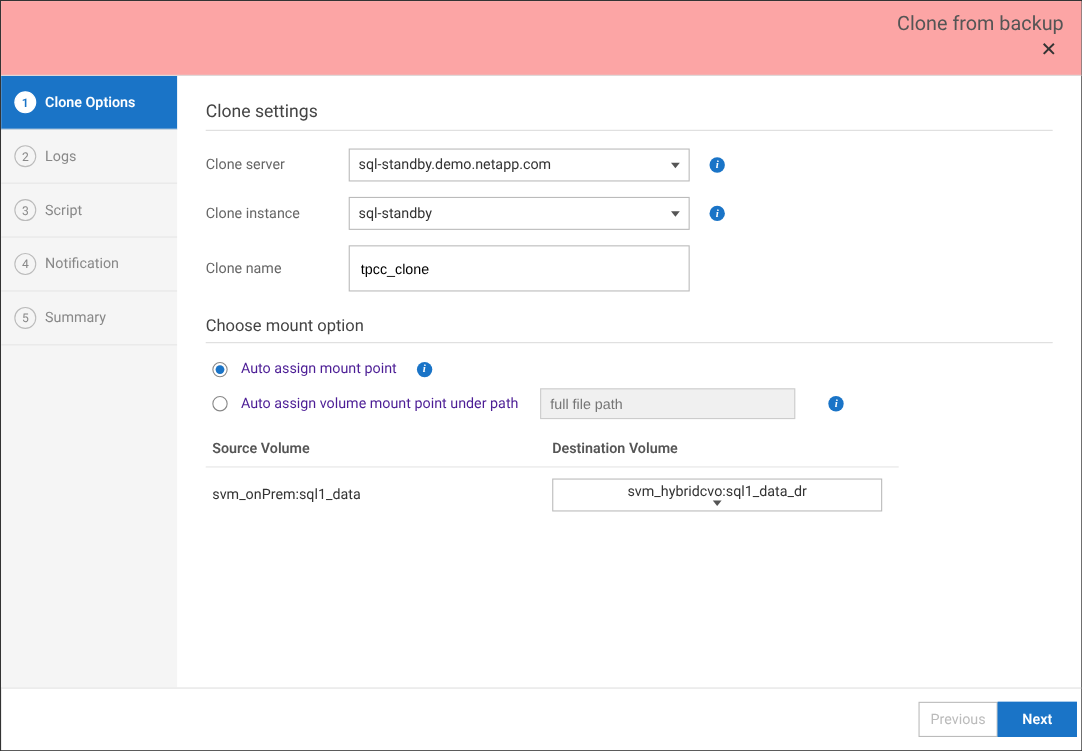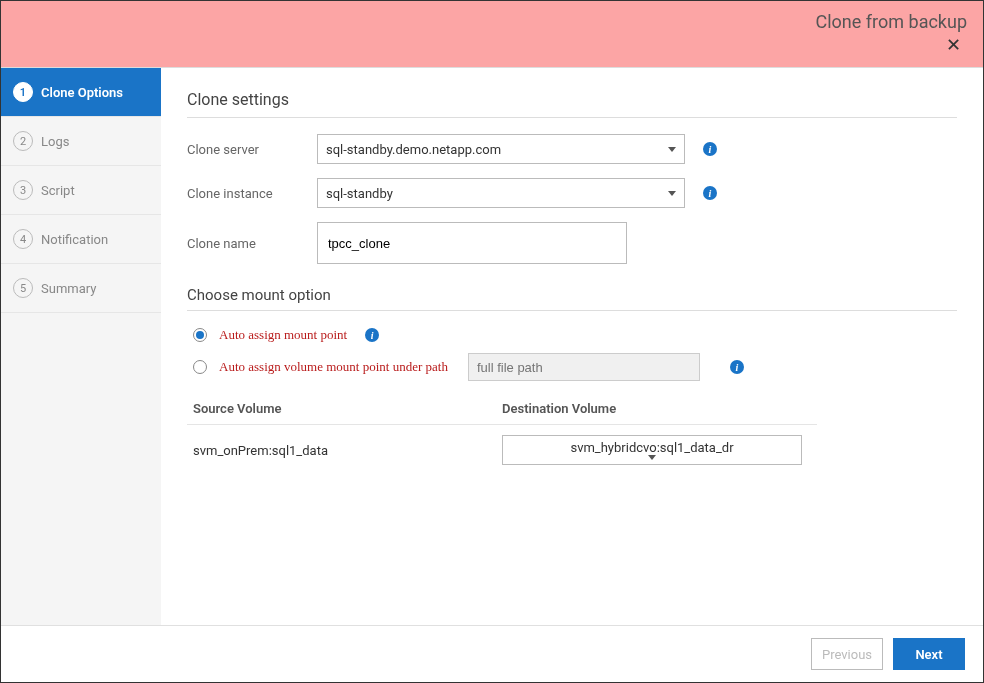--- a/index.html
+++ b/index.html
@@ -44,51 +44,51 @@
   }
   .wizard-step.active .step-num { background:#fff; color:#1a74c7; border-color:#fff; font-weight:600;}
   .wizard-step.active .step-label { font-weight:600; }
   .step-label { font-size:13px; }
   .content { flex:1; padding:22px 26px; overflow:auto; }
   .section-title { font-size:16px; color:#444; font-weight:400; margin-bottom:8px;}
   hr.sec { border:none; border-top:1px solid #ddd; margin:6px 0 16px;}
   .form-row { display:flex; align-items:center; margin-bottom:14px; }
   .form-label { width:130px; color:#666; font-size:13px;}
   .form-control {
-    width:368px; height:30px; border:1px solid #bbb; background:#fff;
+    width:310px; height:30px; border:1px solid #bbb; background:#fff;
     padding:4px 8px; font-size:13px; color:#333;
     display:flex; align-items:center; justify-content:space-between;
   }
   .form-control.select { cursor:pointer; }
   .caret { width:0;height:0;border-left:4px solid transparent;border-right:4px solid transparent;border-top:5px solid #555;}
   .info-icon {
     width:14px;height:14px;border-radius:50%;background:#1a74c7;color:#fff;
     display:inline-flex;align-items:center;justify-content:center;font-size:10px;font-weight:700;margin-left:18px;
     font-style:italic; font-family:Georgia,serif;
   }
   .radio-row { display:flex; align-items:center; margin:10px 0 10px 6px; gap:12px;}
   .radio {
     width:14px;height:14px;border:1px solid #888;border-radius:50%;display:inline-flex;align-items:center;justify-content:center; cursor:pointer;
   }
   .radio.checked::after{content:"";width:8px;height:8px;border-radius:50%;background:#1a74c7;}
-  .radio-label{color:#b91c1c;font-family:Liberation Serif, serif;}
+  .radio-label{color:#4c1d95;}
   .path-input {
     width:232px;height:28px;background:#f0f0f0;border:1px solid #ccc;padding:4px 8px;color:#888;font-size:13px;margin-left:8px;
   }
   .table { width:630px; margin-top:12px;}
   .table-header { display:flex; color:#555; font-weight:600; padding:8px 6px;}
   .col-src { flex:1;}
   .col-dst { flex:1;}
   .table-row {  display:flex; align-items:center; padding:10px 6px; border-top:1px solid #e5e5e5;}
   .dst-select {
     width:300px;height:30px;border:1px solid #bbb;background:#fff;
     display:flex;align-items:center;justify-content:space-between;padding:4px 10px;cursor:pointer;font-size:13px;color:#333;flex-direction:column;
   }
   .modal-footer {
-    border-top:1px solid #e0e0e0; padding:12px 18px; display:flex; justify-content:flex-end; gap:10px;
+    border-top:1px solid #e0e0e0; padding:12px 4px; display:flex; justify-content:flex-end; gap:0;
   }
   .btn {
     min-width:72px; height:32px; display:inline-flex;align-items:center;justify-content:center;
     font-size:13px; border:1px solid #bbb; background:#fff; color:#555; cursor:pointer;
   }
   .btn.disabled { color:#bbb; cursor:default; }
   .btn.primary { background:#1a74c7; border-color:#1a74c7; color:#fff; font-weight:600;}
   input.text-input { width:310px;height:42px;border:1px solid #bbb;padding:4px 10px;font-size:13px;}
   .subsection-title { font-size:15px; color:#444; margin:22px 0 2px; font-weight:400;}
 </style>

